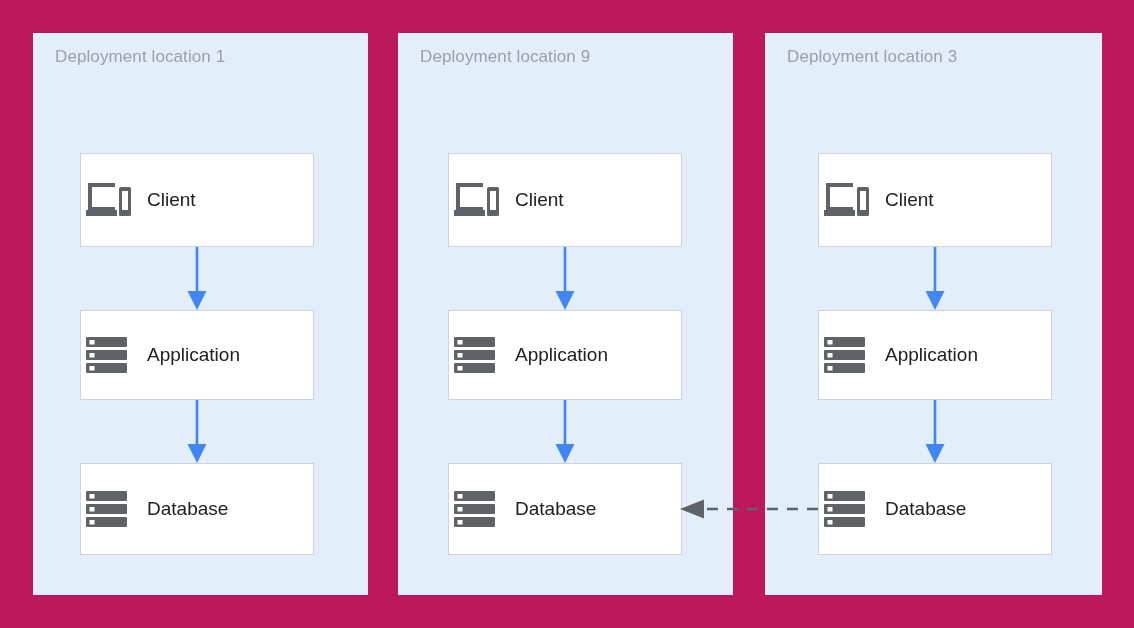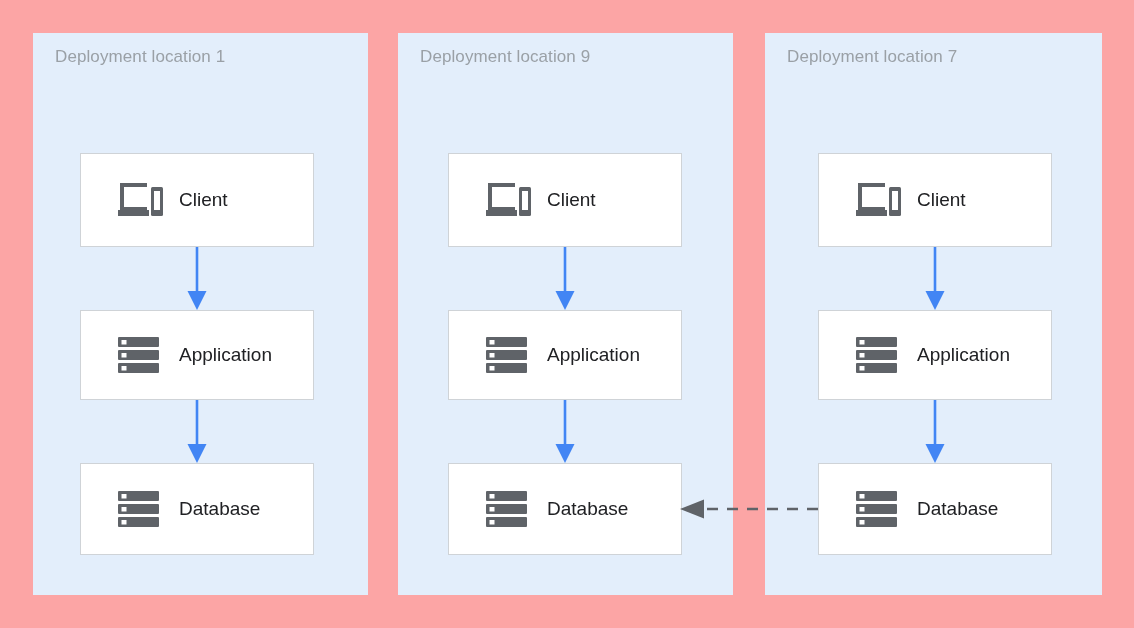--- a/index.html
+++ b/index.html
@@ -15,21 +15,21 @@
     font-family: "Liberation Sans", sans-serif;
     -webkit-font-smoothing: antialiased;
   }
 
   #canvas {
     position: absolute;
     left: 0;
     top: 0;
     width: 1134px;
     height: 628px;
-    background: #fca5a5;
+    background: #be185d;
   }
 
   
   .zone {
     position: absolute;
     background: #e3eefb;
     box-sizing: border-box;
   }
   .zone-title {
     position: absolute;
@@ -43,21 +43,21 @@
   }
 
   
   .node {
     position: absolute;
     background: #ffffff;
     border: 1px solid #cfd3d7;
     box-sizing: border-box;
     display: flex;
     align-items: center;
-    padding-left: 36px;
+    padding-left: 4px;
   }
   .node-icon {
     width: 46px;
     height: 42px;
     flex: 0 0 auto;
     display: block;
   }
   .node-label {
     margin-left: 16px;
     font-size: 19px;
@@ -191,21 +191,21 @@
       <rect x="4.5" y="6" width="5" height="4.5" fill="#ffffff"></rect>
       <rect x="1" y="16" width="41" height="10" rx="1" fill="#5f6368"></rect>
       <rect x="4.5" y="19" width="5" height="4.5" fill="#ffffff"></rect>
       <rect x="1" y="29" width="41" height="10" rx="1" fill="#5f6368"></rect>
       <rect x="4.5" y="32" width="5" height="4.5" fill="#ffffff"></rect>
     </svg>
     <span class="node-label">Database</span>
   </div>
 
   <div class="zone" style="left:765px; top:33px; width:337px; height:562px;">
-    <div class="zone-title">Deployment location 7</div>
+    <div class="zone-title">Deployment location 3</div>
   </div>
 
   <div class="node" style="left:818px; top:153px; width:234px; height:94px;">
     <svg class="node-icon" viewBox="0 0 46 42">
       <path fill="#5f6368" d="M3 4 h27 v4 H7 v20 h23 v4 H3 Z"></path>
       <rect x="1" y="31" width="31" height="6" fill="#5f6368"></rect>
       <rect x="34" y="8" width="12" height="29" rx="1.5" fill="#5f6368"></rect>
       <rect x="37" y="12" width="6" height="19" fill="#ffffff"></rect>
     </svg>
     <span class="node-label">Client</span>

